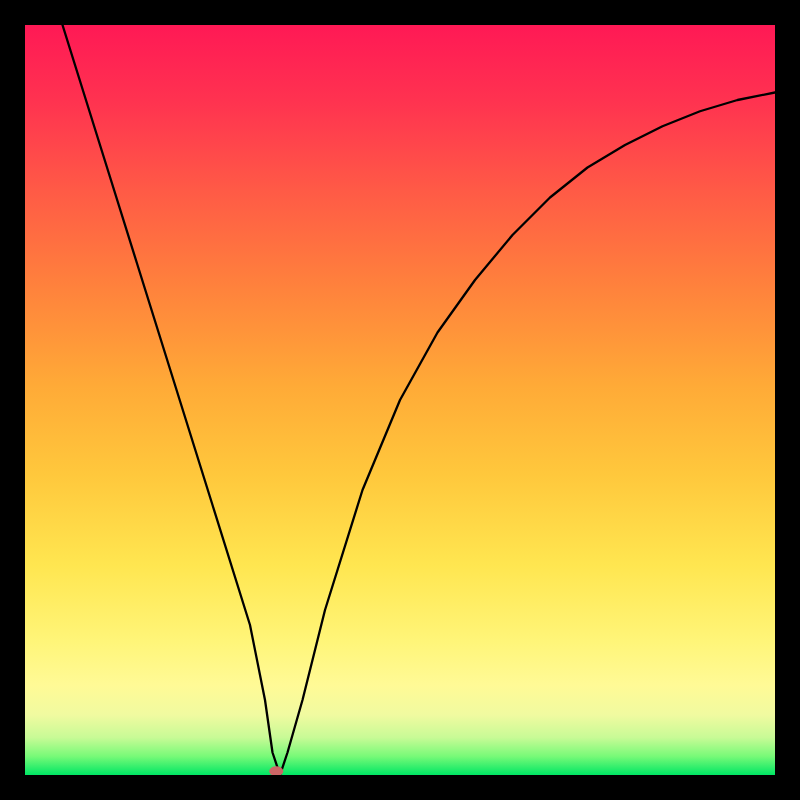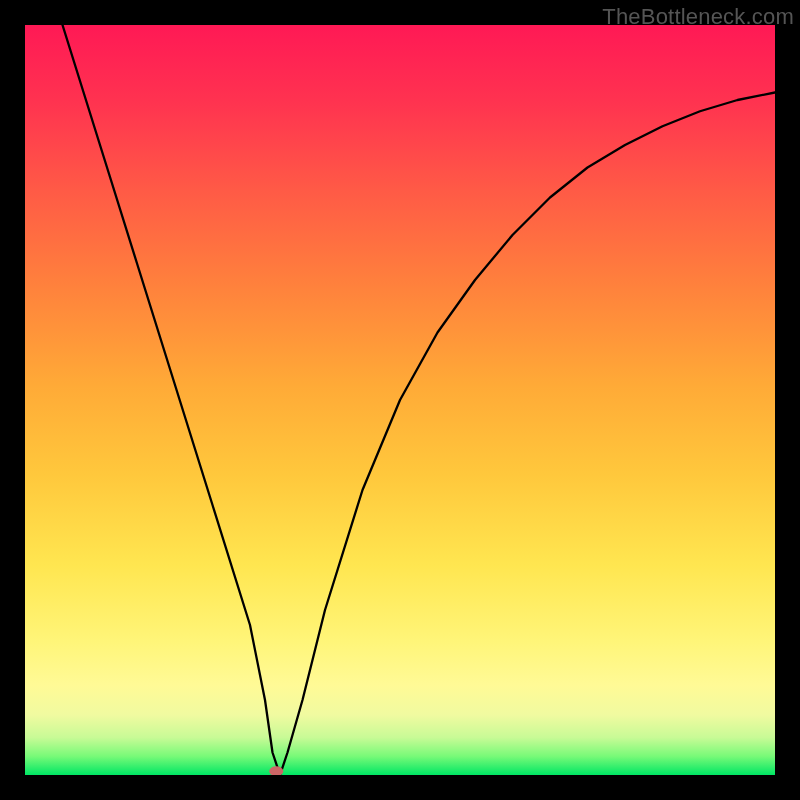--- a/index.html
+++ b/index.html
@@ -54,20 +54,19 @@
     left: 0;
     top: 0;
     width: 750px;
     height: 750px;
   }
 </style>
 </head>
 <body>
 
 <div class="chart-container">
-  <div class="watermark">TheBottleneck.com</div>
   <div class="plot-area">
     <svg class="curve" viewBox="0 0 750 750" preserveAspectRatio="none">
       <path id="curve-path" d="M37.50 0.00 L75.00 120.00 L112.50 240.00 L150.00 360.00 L187.50 480.00 L225.00 600.00 L240.00 675.00 L247.50 727.50 L255.00 750.00 L262.50 727.50 L277.50 675.00 L300.00 585.00 L337.50 465.00 L375.00 375.00 L412.50 307.50 L450.00 255.00 L487.50 210.00 L525.00 172.50 L562.50 142.50 L600.00 120.00 L637.50 101.25 L675.00 86.25 L712.50 75.00 L750.00 67.50 " stroke="#000" stroke-width="2.3" fill="none" stroke-linejoin="round" stroke-linecap="round"></path>
       <ellipse id="marker-dot" cx="251.25" cy="746.25" rx="7" ry="5" fill="#cc6666" stroke="none"></ellipse>
     </svg>
   </div>
 </div>
 
 </body></html>

